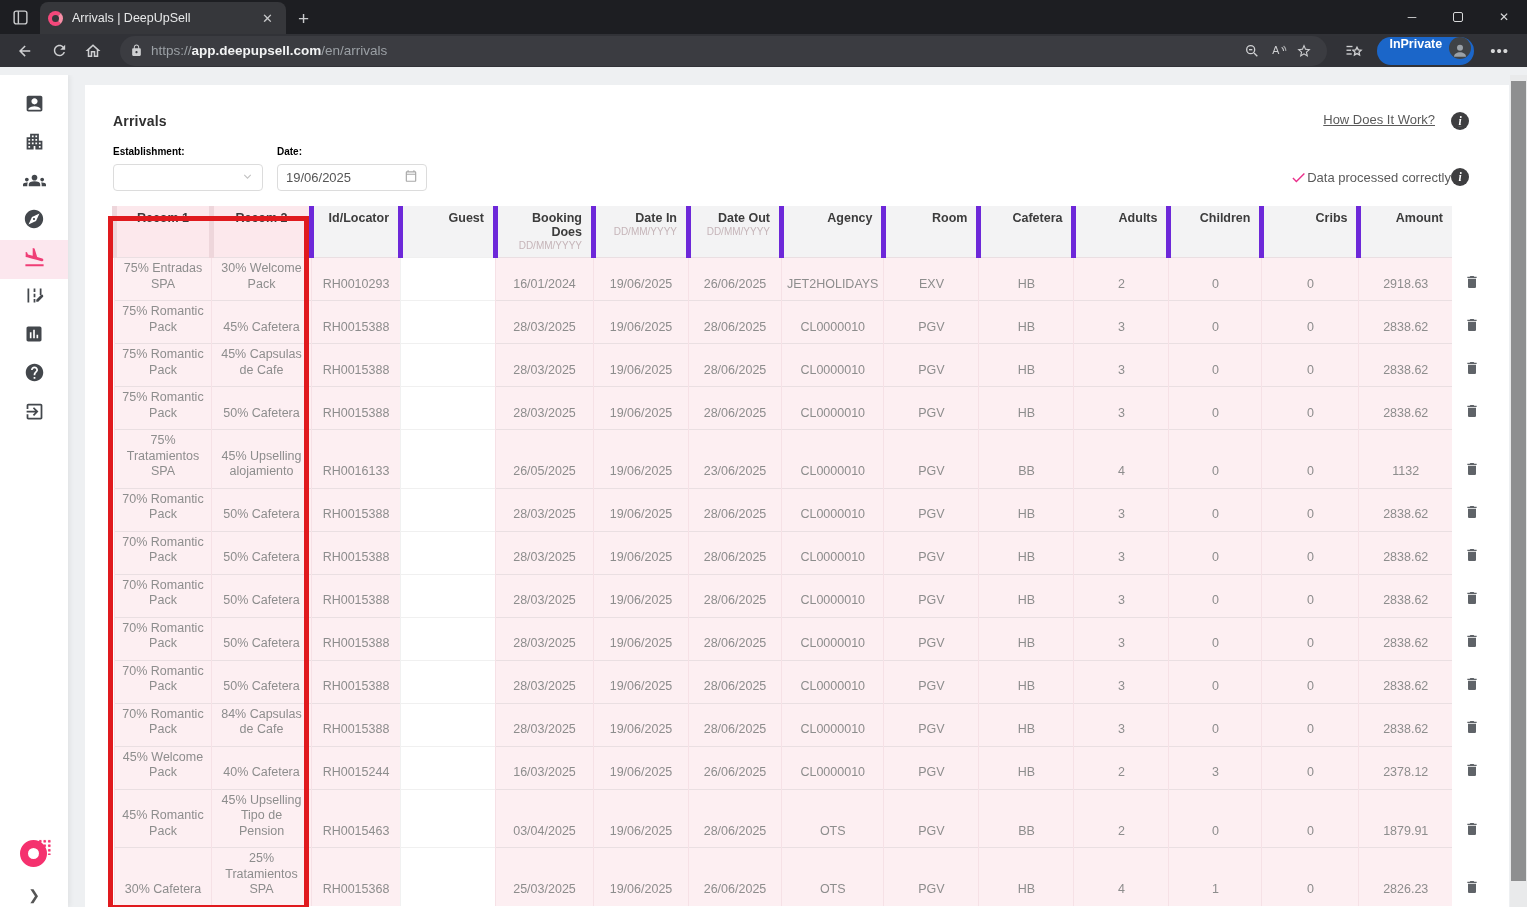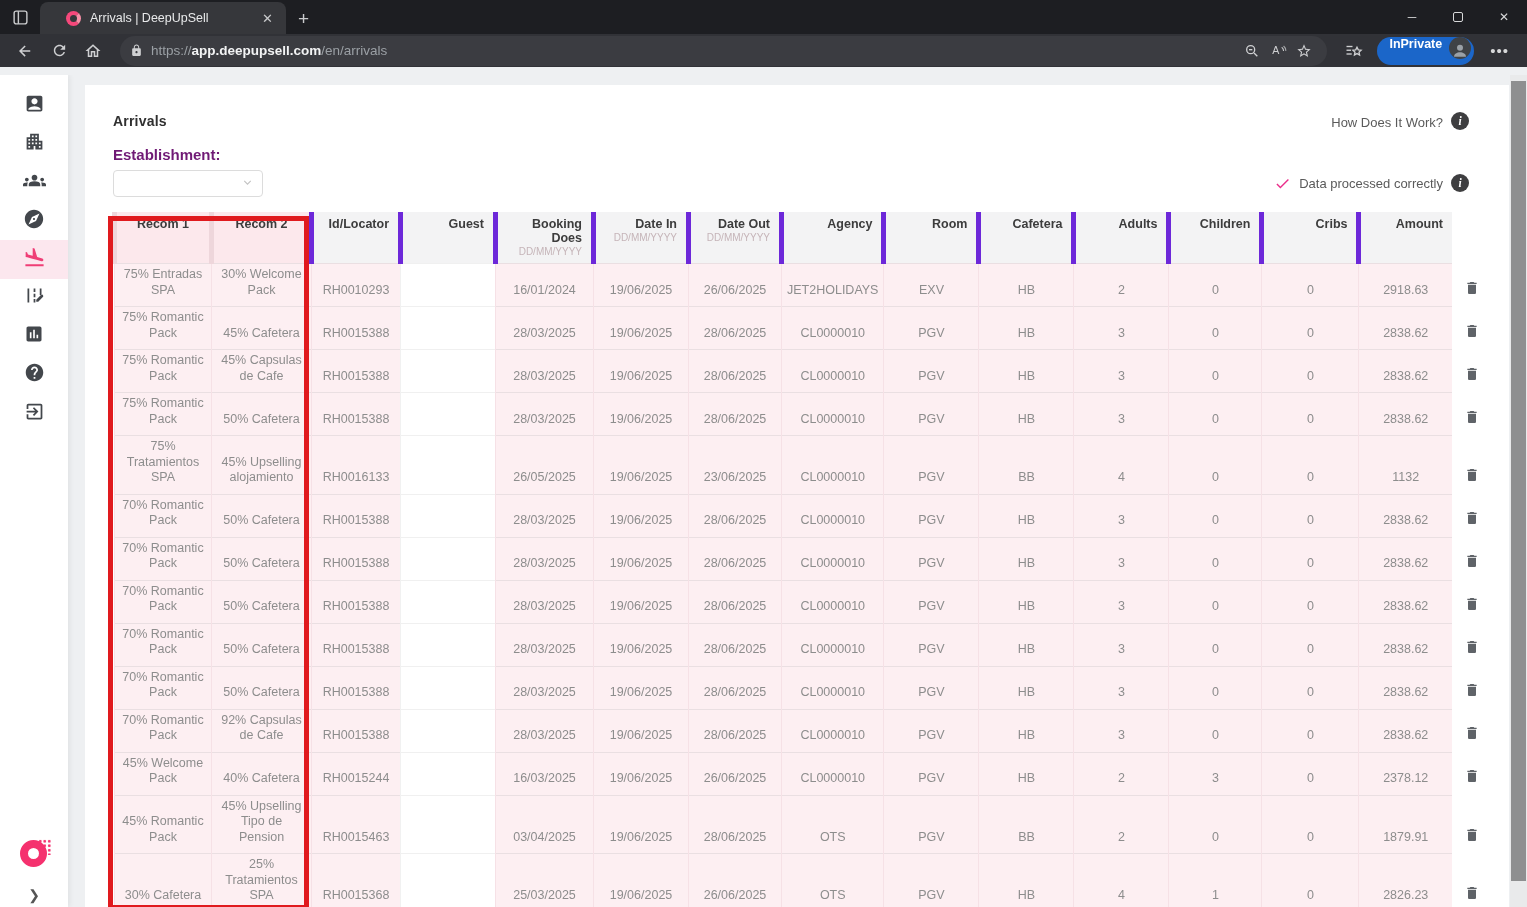--- a/index.html
+++ b/index.html
@@ -9,21 +9,21 @@
   *{margin:0;padding:0;box-sizing:border-box;}
   html,body{width:1527px;height:907px;overflow:hidden;background:#eef0f2;
     font-family:"Liberation Sans","DejaVu Sans",sans-serif;}
   .browser{position:absolute;inset:0;}
 
   
   .titlebar{position:absolute;left:0;top:0;right:0;height:34px;background:var(--titlebar);
     display:flex;align-items:flex-end;}
   .ws-btn{width:40px;height:34px;display:flex;align-items:center;justify-content:center;}
   .tab{height:32px;width:246px;background:#36373b;border-radius:8px 8px 0 0;display:flex;
-    align-items:center;padding:0 8px 0 26px;color:#e8e9ea;font-size:12.5px;}
+    align-items:center;padding:0 8px 0 8px;color:#e8e9ea;font-size:12.5px;}
   .favicon{width:15px;height:15px;border-radius:50%;border:4px solid #f5487b;border-right-color:#f78fa7;
     margin-right:9px;flex:none;}
   .tab-title{white-space:nowrap;overflow:hidden;flex:1;}
   .tab-close{color:#c9cacc;font-size:13px;padding:2px 5px;border-radius:4px;}
   .newtab{color:#c9cacc;font-size:19px;padding:0 12px 4px 12px;}
   .win-controls{margin-left:auto;display:flex;height:34px;align-items:center;}
   .win-btn{width:46px;height:34px;display:flex;align-items:center;justify-content:center;color:#d8d9da;font-size:12px;}
   .restore{width:10px;height:10px;border:1px solid #d8d9da;border-radius:2px;}
 
   
@@ -55,31 +55,31 @@
   .logo-dots{position:absolute;left:38px;bottom:52px;width:14px;height:16px;
     background-image:radial-gradient(#f5316e 1.1px,transparent 1.6px);background-size:4.5px 4.5px;}
   .side-expand{position:absolute;left:0;bottom:4px;width:68px;text-align:center;color:#555;font-size:14px;}
 
   .scrollbar{position:absolute;right:0;top:0;width:17px;bottom:0;background:#e9eaeb;}
   .scroll-thumb{position:absolute;left:1px;right:1px;top:6px;height:800px;background:#8e8f90;}
 
   .content{position:absolute;left:85px;top:10px;right:18px;bottom:-60px;background:#fff;}
   .content-head{display:flex;align-items:center;padding:27px 40px 0 28px;}
   .page-title{font-size:14px;font-weight:bold;color:#303030;letter-spacing:.2px;}
-  .hdw{margin-left:auto;display:flex;align-items:flex-end;gap:8px;color:#5a5a5a;font-size:13px;}
+  .hdw{margin-left:auto;display:flex;align-items:flex-start;gap:16px;color:#5a5a5a;font-size:13px;text-decoration:underline;}
   .info-ic{width:18px;height:18px;border-radius:50%;background:#3e3e40;color:#fff;font-size:11.5px;
     font-weight:bold;display:inline-flex;align-items:center;justify-content:center;font-family:"Liberation Serif",serif;font-style:italic;}
   .filters{display:flex;align-items:flex-end;padding:16px 40px 0 28px;}
   .field{margin-right:14px;}
-  .field-label{font-size:15px;font-weight:bold;color:#701a75;margin-bottom:7px;}
+  .field-label{font-size:10px;font-weight:bold;color:#000000;margin-bottom:7px;}
   .select,.date-input{width:150px;height:27px;border:1px solid #dcdcdc;border-radius:4px;background:#fff;
     display:flex;align-items:center;padding:0 8px;font-size:13px;color:#555;}
   .select .chev{margin-left:auto;}
   .date-input .cal{margin-left:auto;}
-  .status{margin-left:auto;display:flex;align-items:center;gap:8px;color:#5a5a5a;font-size:13px;padding-bottom:5px;}
+  .status{margin-left:auto;display:flex;align-items:center;color:#5a5a5a;font-size:13px;padding-bottom:5px;}
 
   
   .table-wrap{margin:15px 0 0 27px;}
   table{border-collapse:collapse;table-layout:fixed;}
   col.c-recom1{width:97px}col.c-recom2{width:100px}col.c-id_locator{width:89px}col.c-guest{width:95px}
   col.c-booking_date{width:98px}col.c-date_in{width:95px}col.c-date_out{width:93px}col.c-agency{width:97px}
   col.c-room{width:95px}col.c-pension{width:95px}col.c-adults{width:95px}col.c-children{width:93px}
   col.c-cribs{width:97px}col.c-amount{width:93px}col.c-trash{width:40px}
   th{background:var(--head-gray);font-size:12.5px;font-weight:bold;color:#3c3c3c;text-align:right;
     padding:5px 9px 6px;border-left:5px solid #6d28d9;vertical-align:top;height:31px;}
@@ -250,20 +250,31 @@
           <div class="field-label">Establishment:</div>
           <div class="select">
             <span></span>
             <span class="chev">
               <svg width="13" height="13" viewBox="0 0 24 24" fill="none" stroke="#c2c2c2" stroke-width="2">
                   <path d="M6 9l6 6 6-6"></path>
                 </svg>
             </span>
           </div>
         </div>
+        <div class="field">
+          <div class="field-label">Date:</div>
+          <div class="date-input">
+            <span>19/06/2025</span>
+            <span class="cal">
+              <svg width="14" height="14" viewBox="0 0 24 24" fill="#a9a9a9">
+                  <path d="M19 4h-1V2h-2v2H8V2H6v2H5c-1.1 0-2 .9-2 2v14c0 1.1.9 2 2 2h14c1.1 0 2-.9 2-2V6c0-1.1-.9-2-2-2zm0 16H5V10h14v10zM5 8V6h14v2H5z"></path>
+                </svg>
+            </span>
+          </div>
+        </div>
         <div class="status">
           <svg width="17" height="17" viewBox="0 0 24 24" fill="#ea2f8b">
               <path d="M9 16.17L4.83 12l-1.42 1.41L9 19 21 7l-1.41-1.41z"></path>
             </svg>
           <span>Data processed correctly</span>
           <span class="info-ic">i</span>
         </div>
       </div>
 
       <div class="table-wrap">
@@ -541,21 +552,21 @@
                 <td>0</td>
                 <td>2838.62</td>
                 <td class="trash-cell">
                   <button class="trash-btn"><svg width="16" height="16" viewBox="0 0 24 24" fill="#5f6368">
                       <path d="M6 19c0 1.1.9 2 2 2h8c1.1 0 2-.9 2-2V7H6v12zM19 4h-3.5l-1-1h-5l-1 1H5v2h14V4z"></path>
                     </svg></button>
                 </td>
               </tr>
               <tr>
                 <td>70% Romantic Pack</td>
-                <td>92% Capsulas de Cafe</td>
+                <td>84% Capsulas de Cafe</td>
                 <td>RH0015388</td>
                 <td class="guest"></td>
                 <td>28/03/2025</td>
                 <td>19/06/2025</td>
                 <td>28/06/2025</td>
                 <td>CL0000010</td>
                 <td>PGV</td>
                 <td>HB</td>
                 <td>3</td>
                 <td>0</td>

